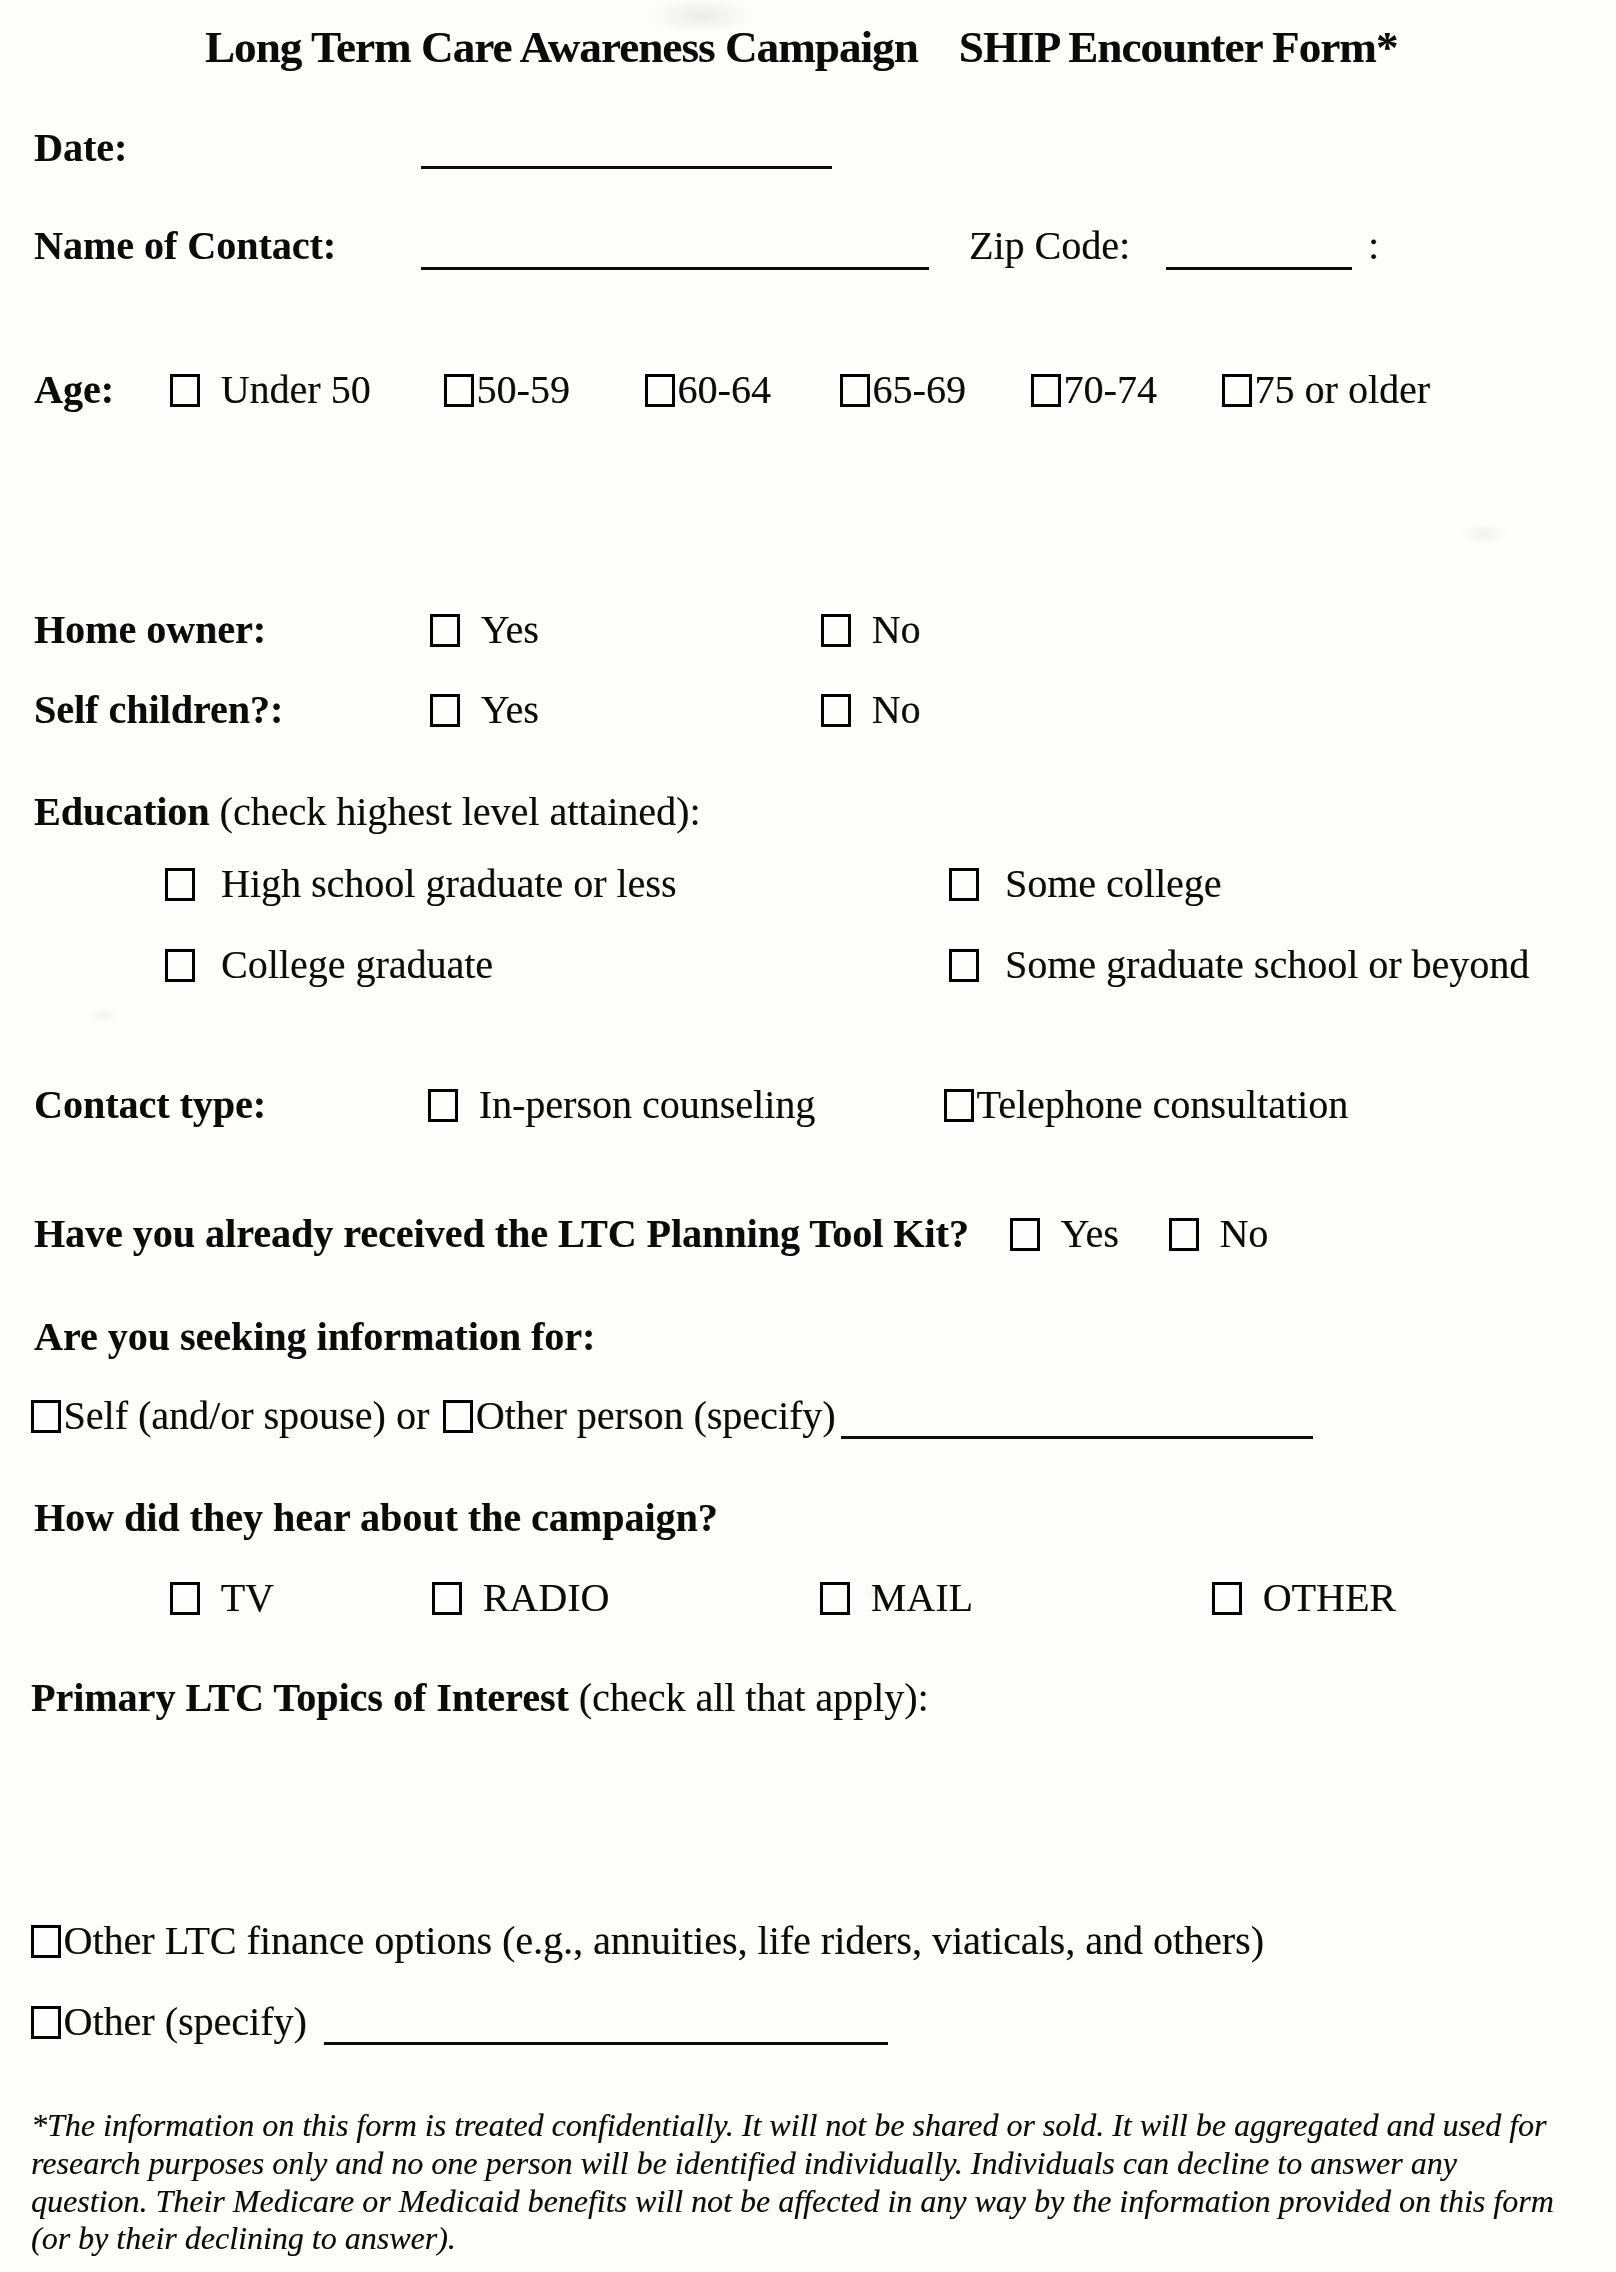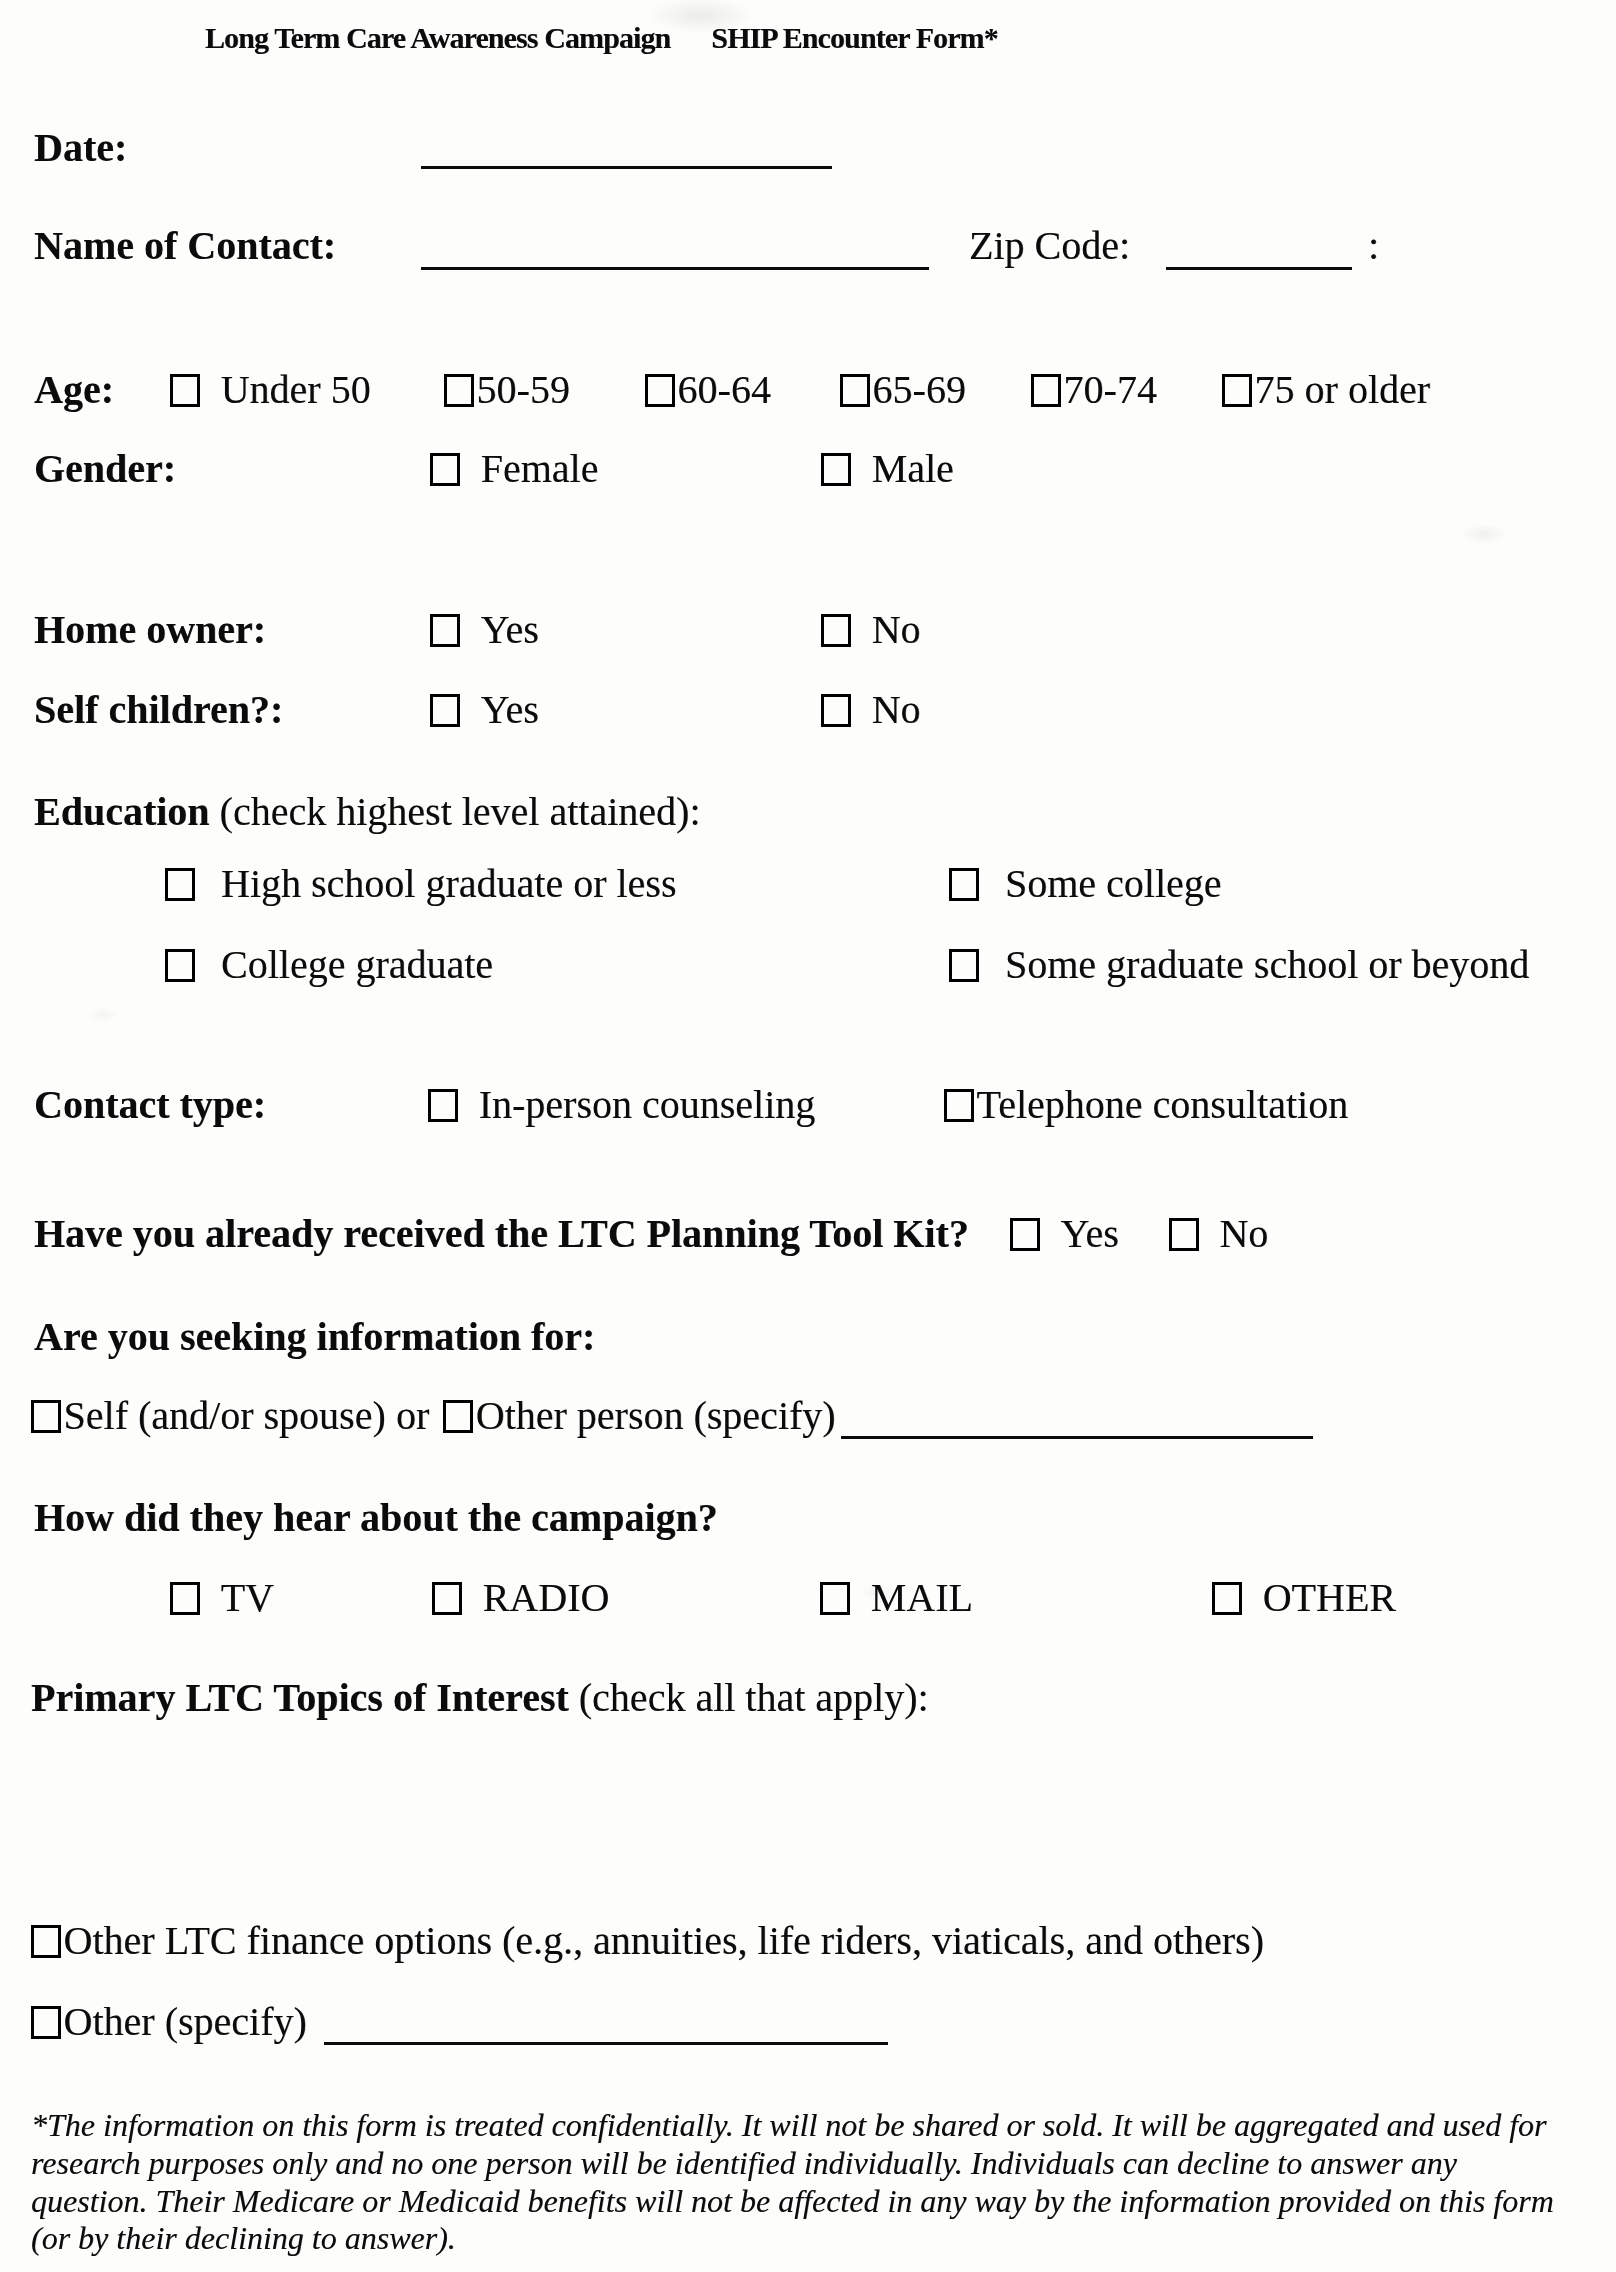--- a/index.html
+++ b/index.html
@@ -40,21 +40,21 @@
     border-bottom:3.4px solid #0c0c0c;
   }
   .uline-in {
     display:inline-block; height:8.6px;
     border-bottom:3.4px solid #0c0c0c;
     vertical-align:-10.3px;
   }
   .title {
     position:absolute; top:20.7px; left:205px;
     display:flex; gap:41px;
-    font-size:30px; font-weight:bold; letter-spacing:-0.9px;
+    font-size:45px; font-weight:bold; letter-spacing:-0.9px;
     white-space:nowrap;
     align-items:flex-end;
   }
   .conj { margin:0 13.8px 0 10.3px; }
   .footnote {
     position:absolute; left:31px; top:2107px; width:1540px;
     font-size:32px; font-style:italic; line-height:1.18;
     white-space:normal;
   }
 </style>
@@ -84,25 +84,20 @@
   <div class="row t" style="top:368px">
     <span class="b abs" style="left:0">Age:</span>
     <span class="opt sp abs" style="left:136px"><span class="cb"></span><span>Under 50</span></span>
     <span class="opt nosp abs" style="left:410px"><span class="cb"></span><span>50-59</span></span>
     <span class="opt nosp abs" style="left:611px"><span class="cb"></span><span>60-64</span></span>
     <span class="opt nosp abs" style="left:806px"><span class="cb"></span><span>65-69</span></span>
     <span class="opt nosp abs" style="left:997px"><span class="cb"></span><span>70-74</span></span>
     <span class="opt nosp abs" style="left:1188px"><span class="cb"></span><span>75 or older</span></span>
   </div>
 
-  <div class="row t" style="top:447px">
-    <span class="b abs" style="left:0">Gender:</span>
-    <span class="opt sp abs" style="left:396px"><span class="cb"></span><span>Female</span></span>
-    <span class="opt sp abs" style="left:787px"><span class="cb"></span><span>Male</span></span>
-  </div>
 
 
   <div class="row t" style="top:608px">
     <span class="b abs" style="left:0">Home owner:</span>
     <span class="opt sp abs" style="left:396px"><span class="cb"></span><span>Yes</span></span>
     <span class="opt sp abs" style="left:787px"><span class="cb"></span><span>No</span></span>
   </div>
 
   <div class="row t" style="top:688px">
     <span class="b abs" style="left:0">Self children?:</span>

